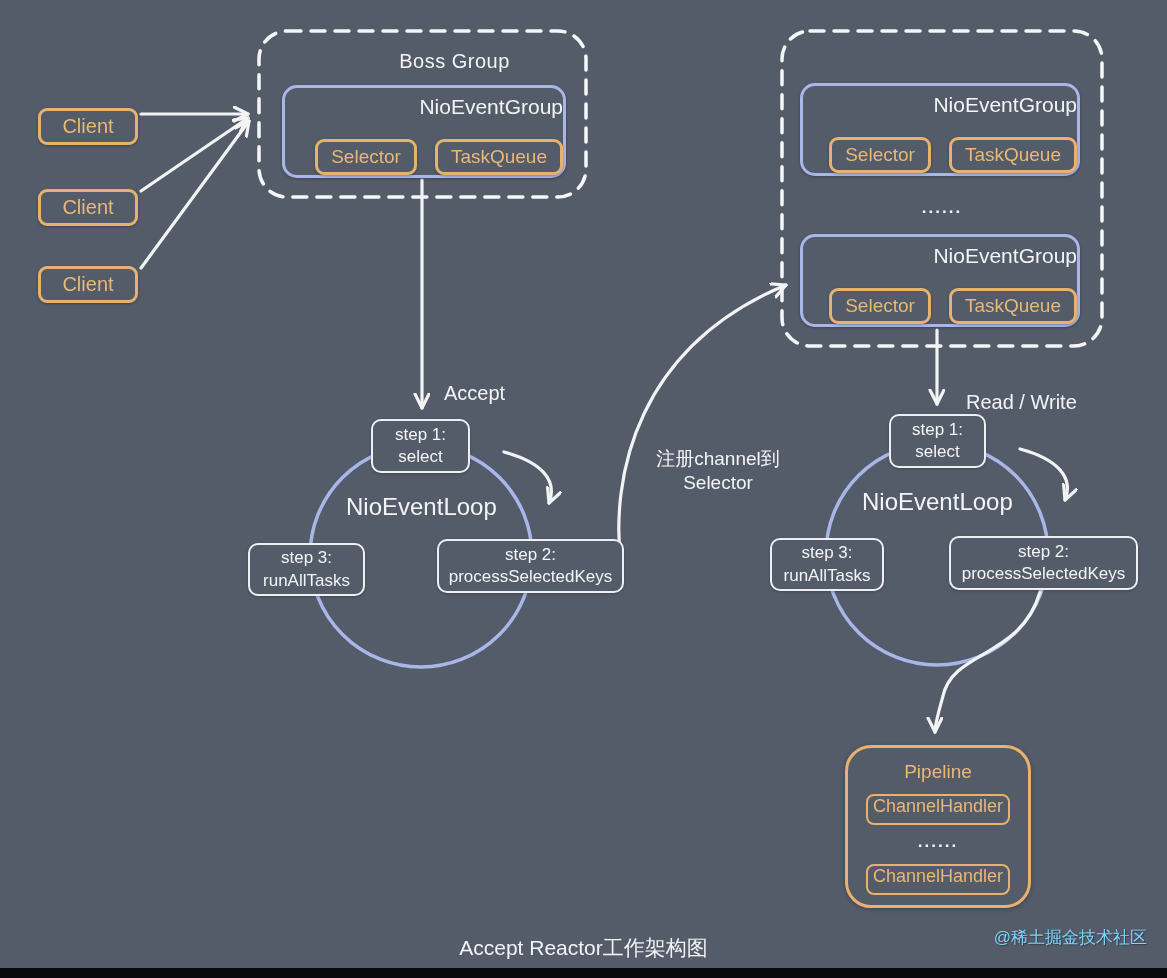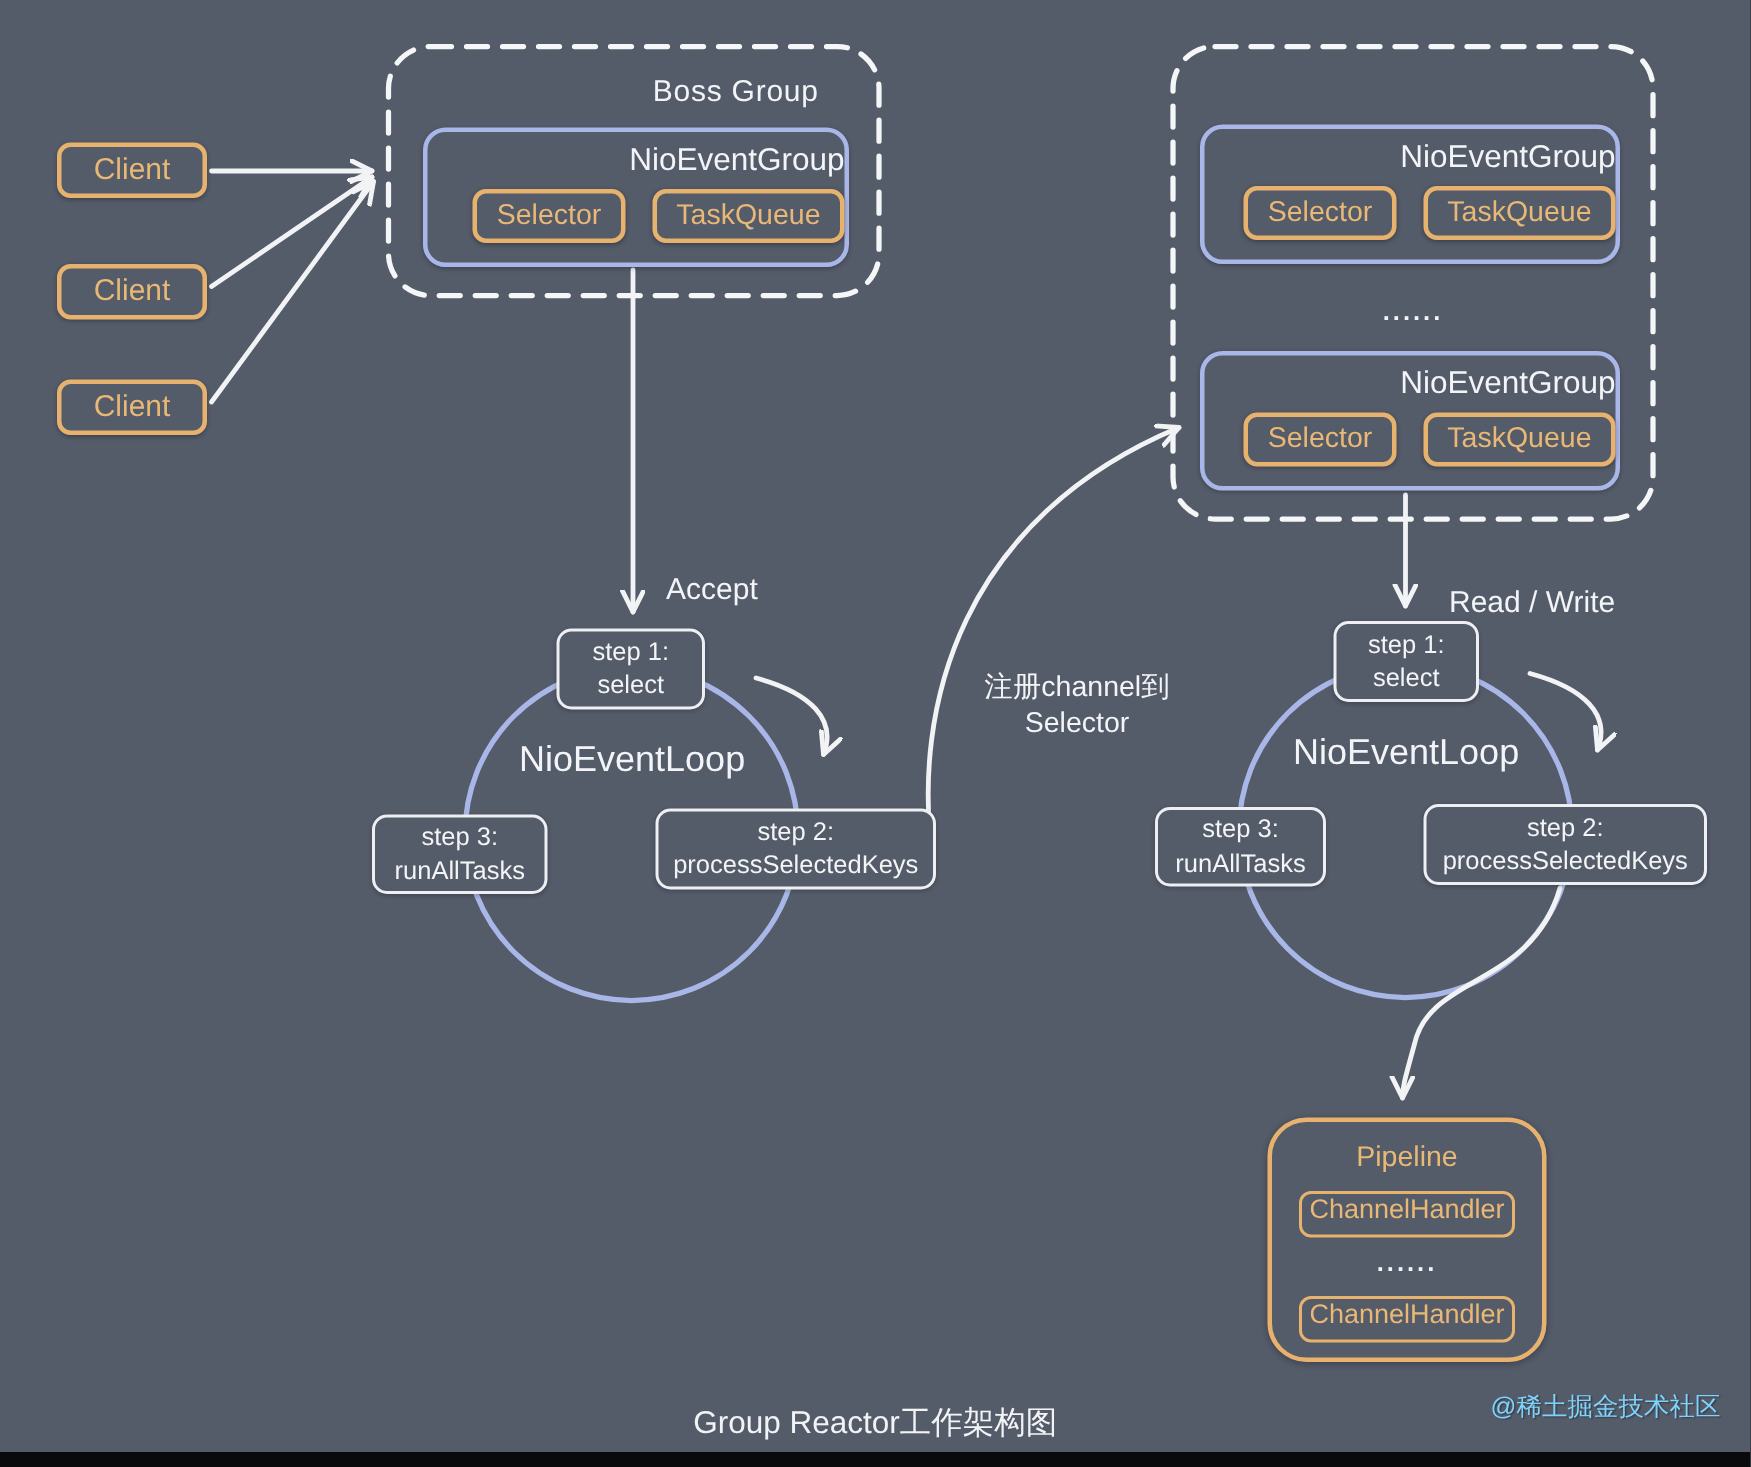--- a/index.html
+++ b/index.html
@@ -15,20 +15,21 @@
   .z2{z-index:2;}
 
   
   .chip{
     display:flex;align-items:center;justify-content:center;
     border:3px solid #e6b26e;border-radius:9px;
     color:#e9b876;font-size:19px;
     background:transparent;
     box-shadow:0 1px 3px rgba(0,0,0,.28);
     box-sizing:border-box;
+    margin-top:13px;
   }
   .client{width:100px;height:37px;font-size:20px;left:38px;}
 
   
   .group-title{
     color:#f3f4f7;font-size:20px;text-align:center;
     letter-spacing:.5px;
   }
 
   
@@ -136,21 +137,21 @@
   <div class="abs chip client z2" style="top:95px;">
       <span>Client</span>
     </div>
   <div class="abs chip client z2" style="top:176px;">
       <span>Client</span>
     </div>
   <div class="abs chip client z2" style="top:253px;">
       <span>Client</span>
     </div>
 
-  <div class="abs group-title z2" style="left:259px;top:50px;width:391px;margin-left:36px;">Boss Group</div>
+  <div class="abs group-title z2" style="left:259px;top:50px;width:391px;">Boss Group</div>
 
   <div class="abs eg-box z2" style="left:282px;top:85px;width:284px;height:93px;">
     <div class="eg-title">NioEventGroup</div>
     <div class="eg-chips">
       <div class="chip">
           <span>Selector</span>
         </div>
       <div class="chip">
           <span>TaskQueue</span>
         </div>
@@ -225,17 +226,17 @@
     <div class="pipe-title">Pipeline</div>
     <div class="ph-chip" style="top:46px;">
       <span>ChannelHandler</span>
     </div>
     <div class="pipe-dots dots">......</div>
     <div class="ph-chip" style="top:116px;">
       <span>ChannelHandler</span>
     </div>
   </div>
 
-  <div class="caption">Group Reactor工作架构图</div>
+  <div class="caption">Accept Reactor工作架构图</div>
   <div class="watermark">@稀土掘金技术社区</div>
   <div class="bottom-bar"></div>
 
 </div>
 
 </body></html>

